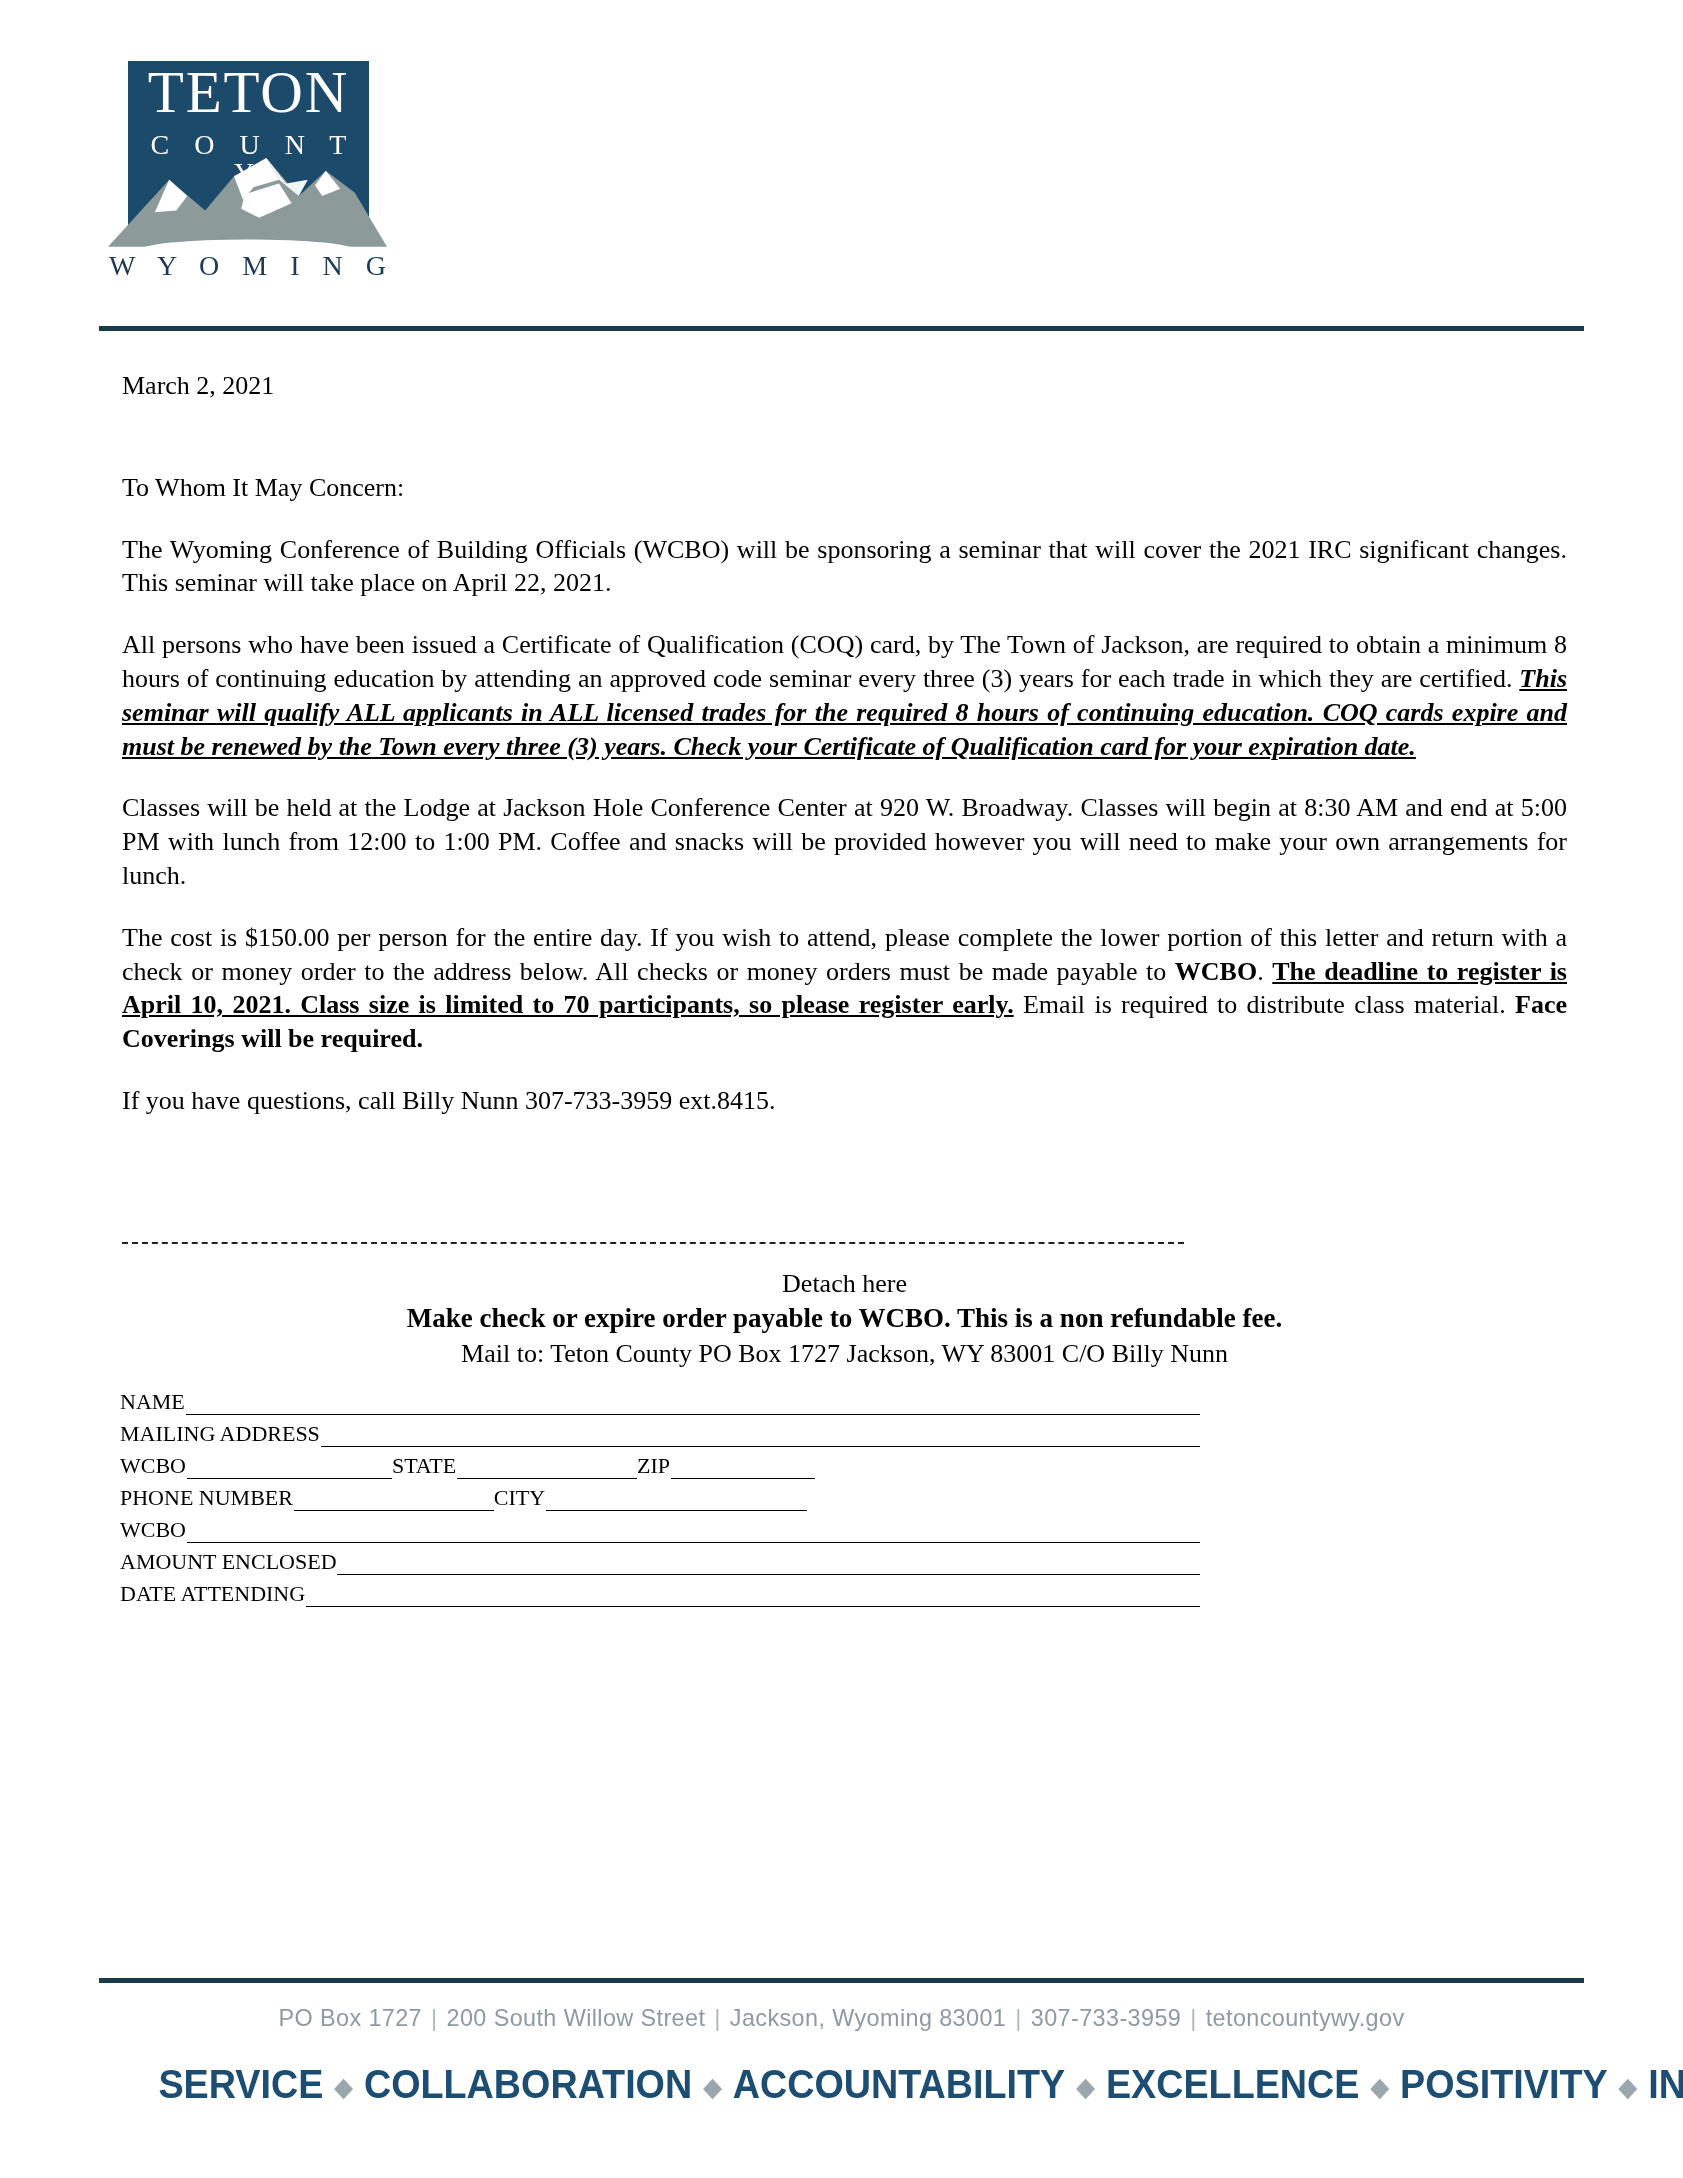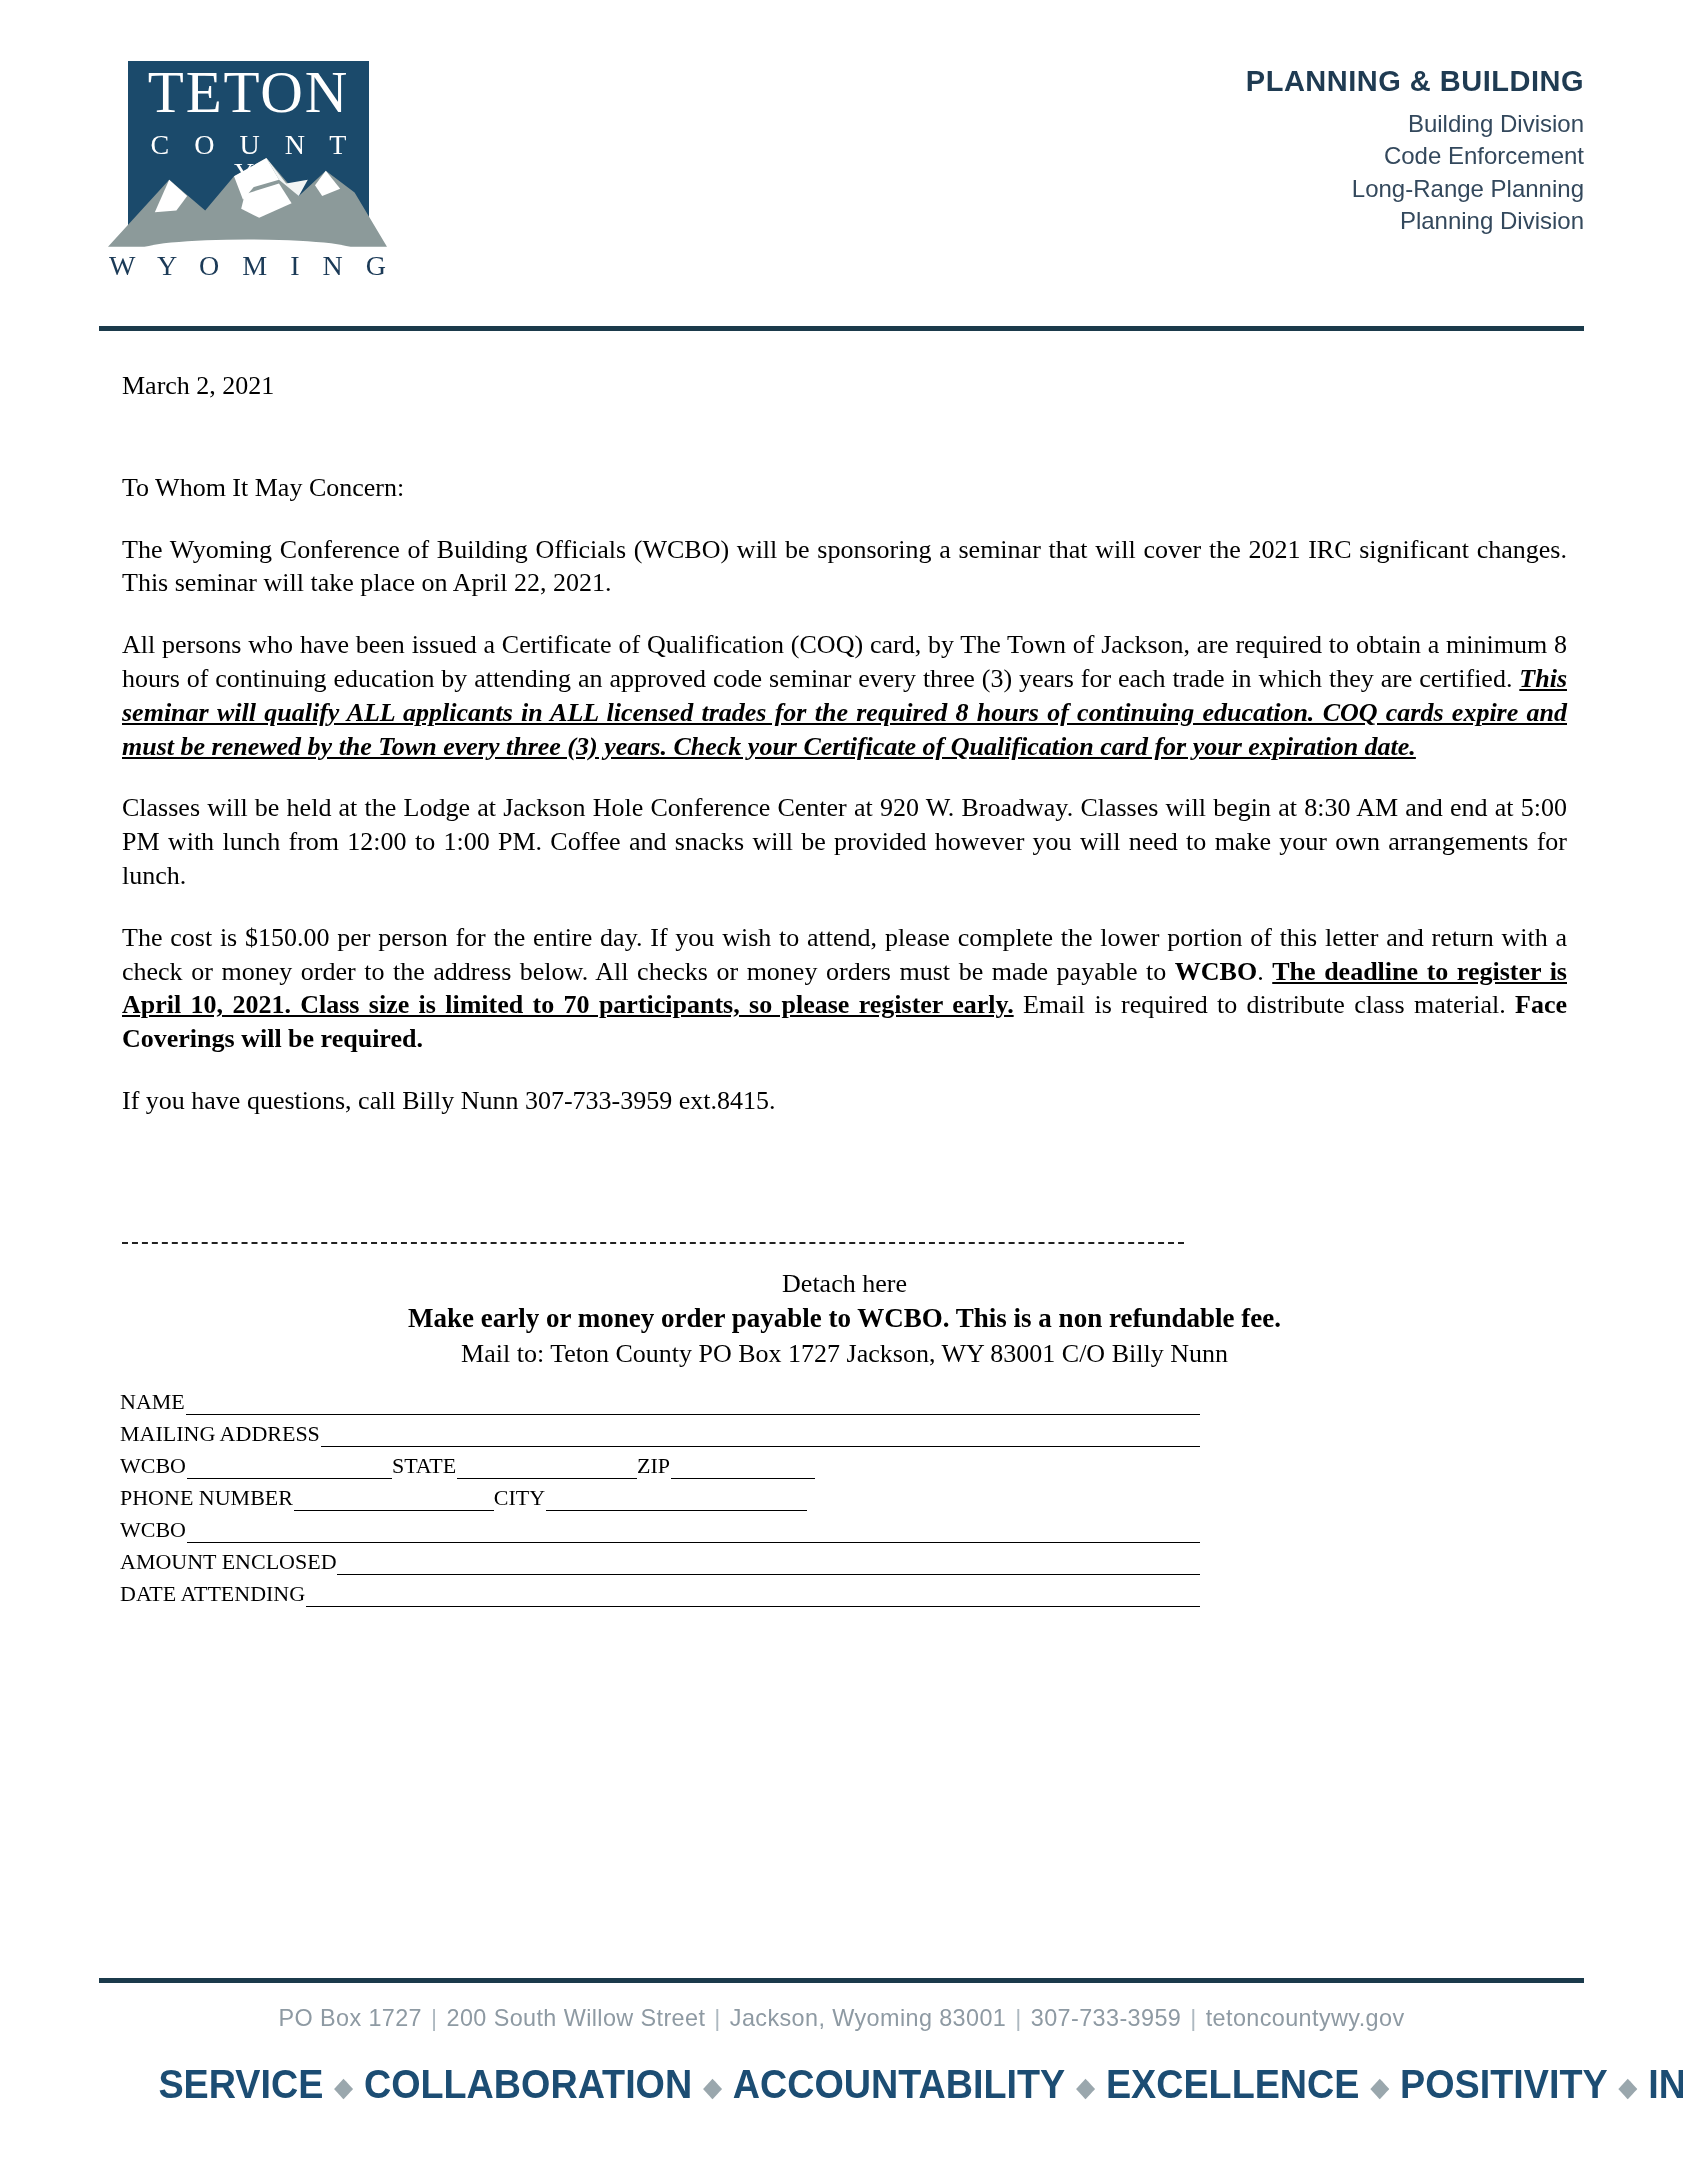--- a/index.html
+++ b/index.html
@@ -274,27 +274,20 @@
         <polygon points="150,40 186,20 200,44 172,52 160,66" fill="#ffffff"></polygon>
         <polygon points="186,20 208,48 232,44 222,62 200,44" fill="#f2f5f5"></polygon>
         <polygon points="78,44 98,62 86,78 62,80" fill="#ffffff"></polygon>
         <polygon points="252,34 268,54 248,62 240,50" fill="#ffffff"></polygon>
         <polygon points="162,60 200,48 214,70 178,86 158,76" fill="#ffffff"></polygon>
         <ellipse cx="165" cy="122" rx="120" ry="12" fill="#ffffff"></ellipse>
       </svg>
       <div class="logo-wyoming">W Y O M I N G</div>
     </div>
 
-    <div class="dept">
-      <div class="dept-title">PLANNING &amp; BUILDING</div>
-      <div class="dept-line">Building Division</div>
-      <div class="dept-line">Code Enforcement</div>
-      <div class="dept-line">Long-Range Planning</div>
-      <div class="dept-line">Planning Division</div>
-    </div>
   </div>
 
   <div class="header-rule"></div>
 
   <div class="body-wrap">
 
     <p class="para">March 2, 2021</p>
     <div class="sp-after-date"></div>
 
     <p class="para">To Whom It May Concern:</p>
@@ -312,21 +305,21 @@
     <p class="para"><span>The cost is $150.00 per person for the entire day. If you wish to attend, please complete the lower portion of this letter and return with a check or money order to the address below. All checks or money orders must be made payable to </span><span class="b">WCBO</span><span>.  </span><span class="b-u">The deadline to register is April 10, 2021. Class size is limited to 70 participants, so please register early.</span><span> Email is required to distribute class material. </span><span class="b">Face Coverings will be required.</span></p>
     <div class="sp"></div>
 
     <p class="para">If you have questions, call Billy Nunn 307-733-3959 ext.8415.</p>
   </div>
 
   <div class="dash-line"></div>
 
   <div class="detach">
     <div class="detach-1">Detach here</div>
-    <div class="detach-2">Make early or money order payable to WCBO. This is a non refundable fee.</div>
+    <div class="detach-2">Make check or expire order payable to WCBO. This is a non refundable fee.</div>
     <div class="detach-3">Mail to: Teton County PO Box 1727 Jackson, WY 83001 C/O Billy Nunn</div>
   </div>
 
   <div class="form">
 
     <div class="frow">
       <span class="flabel">NAME</span>
       <span class="fline"></span>
     </div>
 

